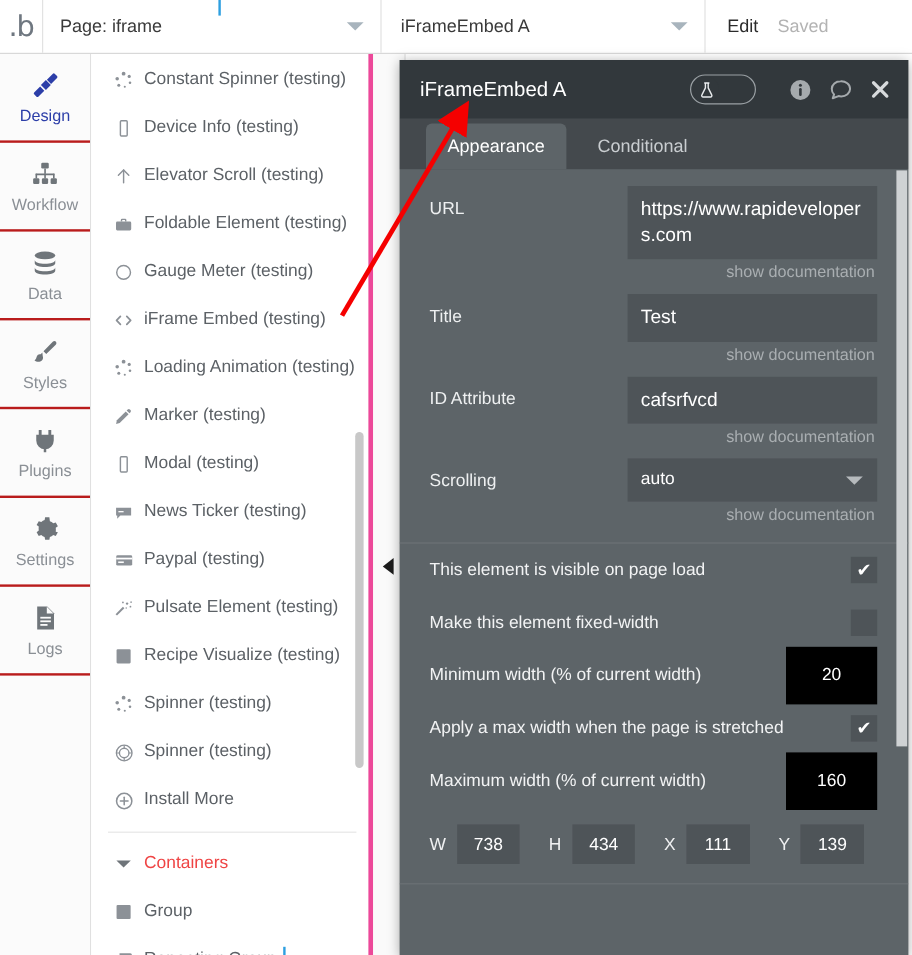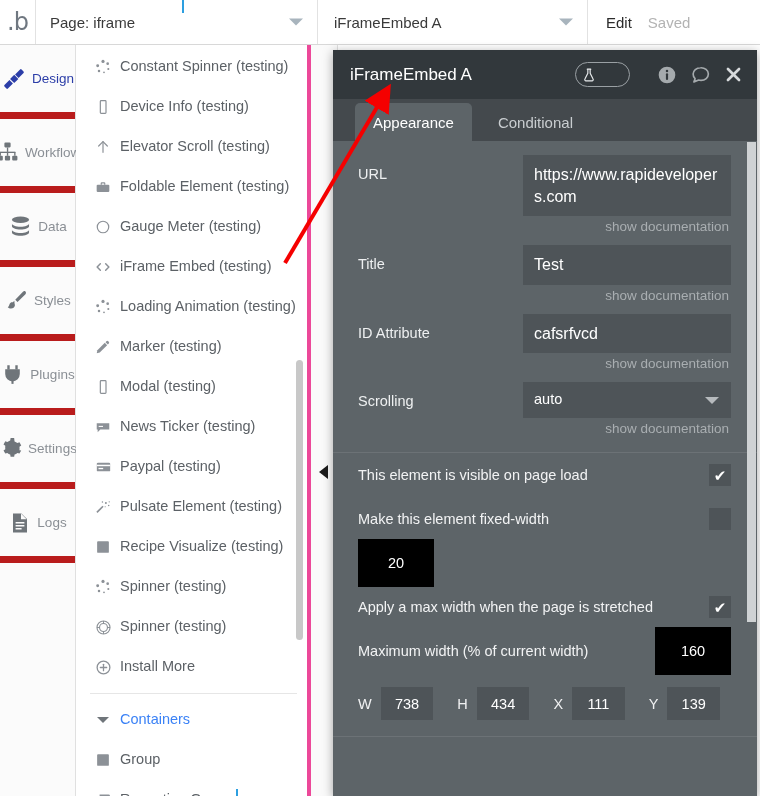--- a/index.html
+++ b/index.html
@@ -41,23 +41,23 @@
   .edit-cell { display: flex; align-items: center; gap: 16px; padding-left: 18px; }
   .edit-cell .edit { font-size: 15px; color: #2b2b2b; }
   .edit-cell .saved { font-size: 15px; color: #b3b3b3; }
 
   
   .rail {
     position: absolute; left: 0; top: 45px; width: 76px; height: 751px;
     background: #fbfbfb; border-right: 1px solid #e0e0e0;
   }
   .rail-item {
-    height: 74px; display: flex; flex-direction: row;
+    height: 74px; display: flex; flex-direction: column;
     align-items: center; justify-content: center; gap: 5px;
-    border-bottom: 7px solid #b91c1c; cursor: pointer;
+    border-bottom: 2px solid #b91c1c; cursor: pointer;
   }
   .rail-item .r-ico { height: 26px; display: flex; align-items: center; justify-content: center; }
   .rail-item .r-lbl { font-size: 13.5px; color: #8a8f95; }
   .rail-item.active .r-lbl { color: #2c3ea8; }
 
   
   .palette {
     position: absolute; left: 76px; top: 45px; width: 235px; height: 751px;
     background: #ffffff; border-right: 4px solid #ec4899; overflow: hidden;
   }
@@ -67,21 +67,21 @@
     padding: 2px 10px 2px 14px; cursor: pointer;
   }
   .pal-row .p-ico {
     width: 26px; min-width: 26px; display: flex; align-items: center;
     justify-content: center; color: #8c9197;
   }
   .pal-row .p-lbl {
     font-size: 14.5px; color: #5c6166; line-height: 1.18; padding-left: 4px;
   }
   .pal-sep { height: 1px; background: #e6e6e6; margin: 6px 10px 6px 14px; }
-  .pal-row.group .p-lbl { color: #3b82f6; }
+  .pal-row.group .p-lbl { color: #ef4444; }
   .pal-caret-d {
     width: 0; height: 0; border-left: 6px solid transparent;
     border-right: 6px solid transparent; border-top: 6px solid #6f757a;
   }
   .pal-scrollbar {
     position: absolute; right: 4px; top: 315px; width: 7px; height: 280px;
     background: #c8c8c8; border-radius: 4px;
   }
 
   
@@ -555,20 +555,21 @@
           <span class="clabel">This element is visible on page load</span>
           <span class="cbox">
             <span class="tick">✔</span>
           </span>
         </div>
         <div class="crow">
           <span class="clabel">Make this element fixed-width</span>
           <span class="cbox"></span>
         </div>
         <div class="crow">
+          <span class="clabel">Minimum width (% of current width)</span>
           <span class="numbox">20</span>
         </div>
         <div class="crow">
           <span class="clabel">Apply a max width when the page is stretched</span>
           <span class="cbox">
             <span class="tick">✔</span>
           </span>
         </div>
         <div class="crow">
           <span class="clabel">Maximum width (% of current width)</span>

